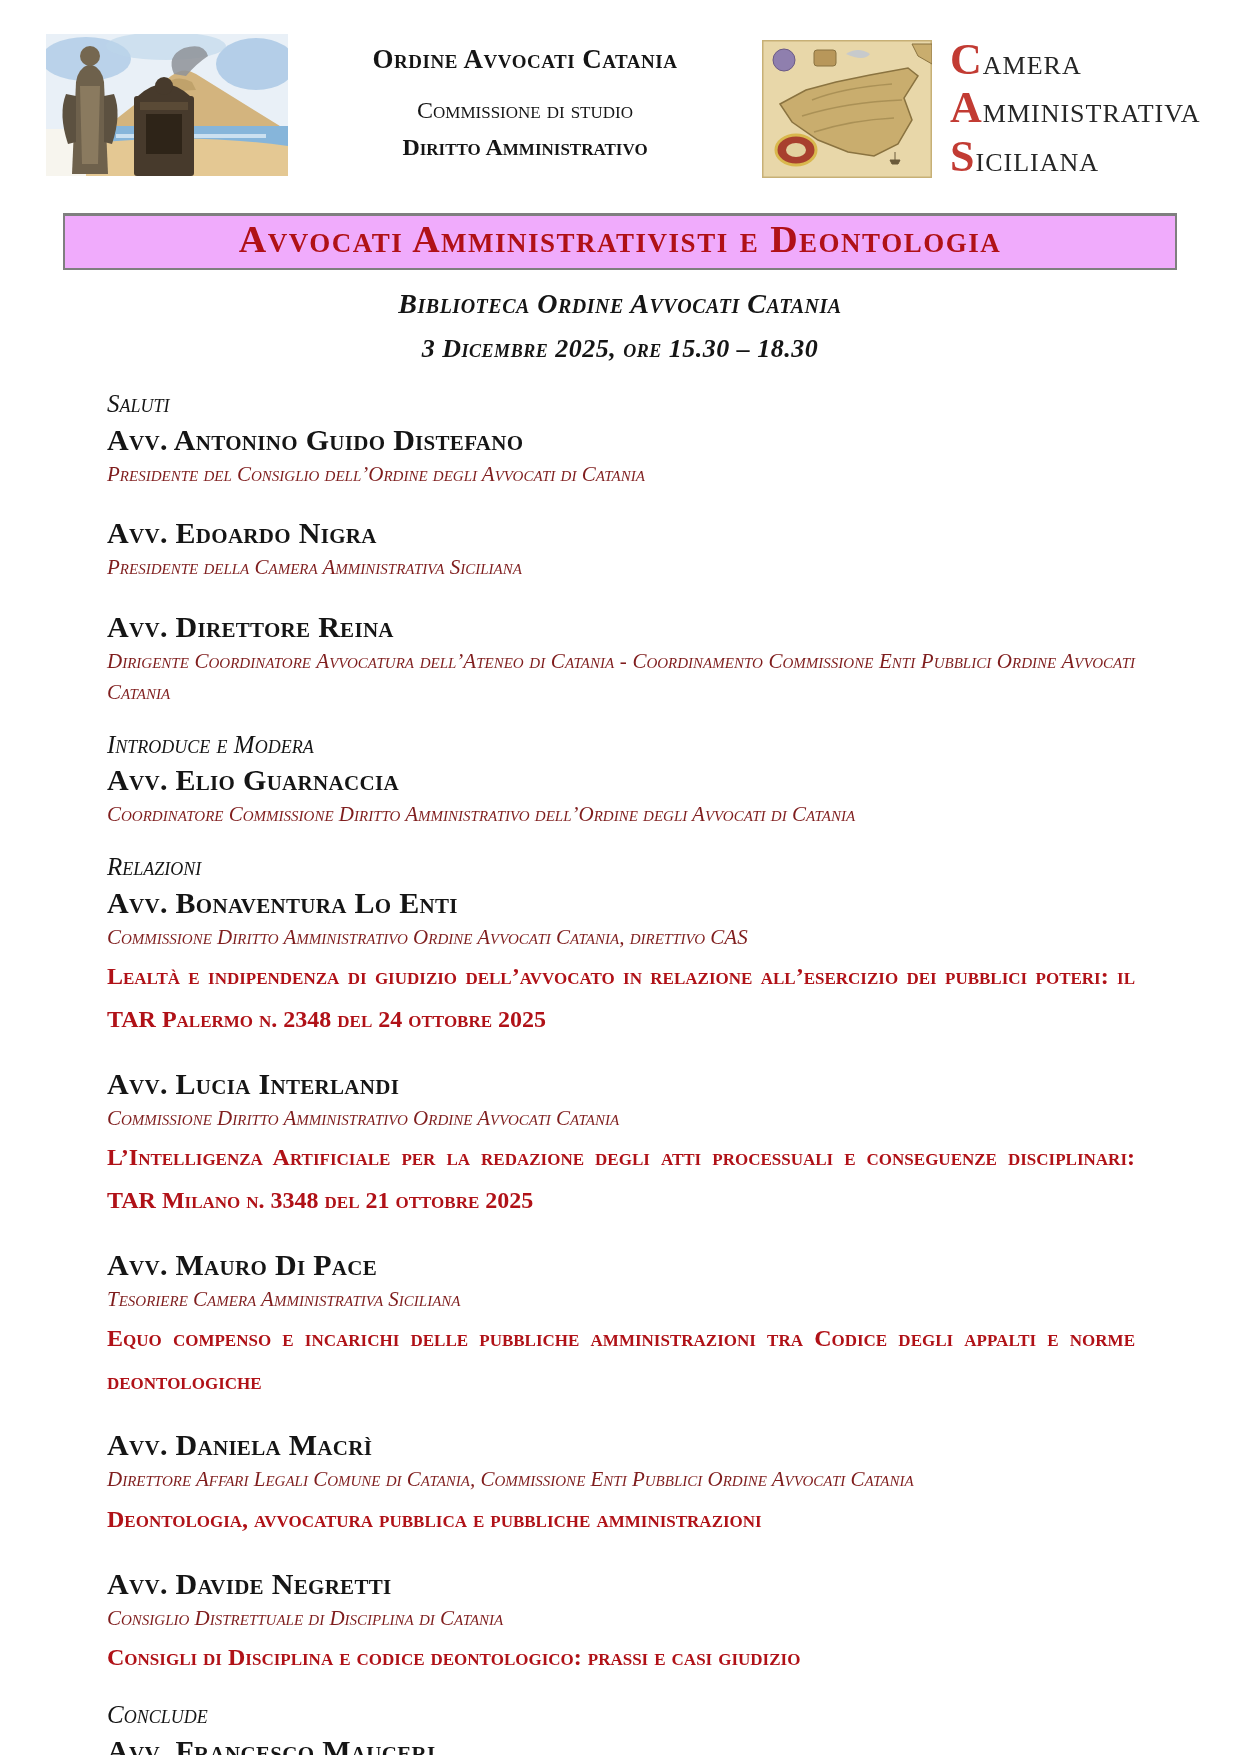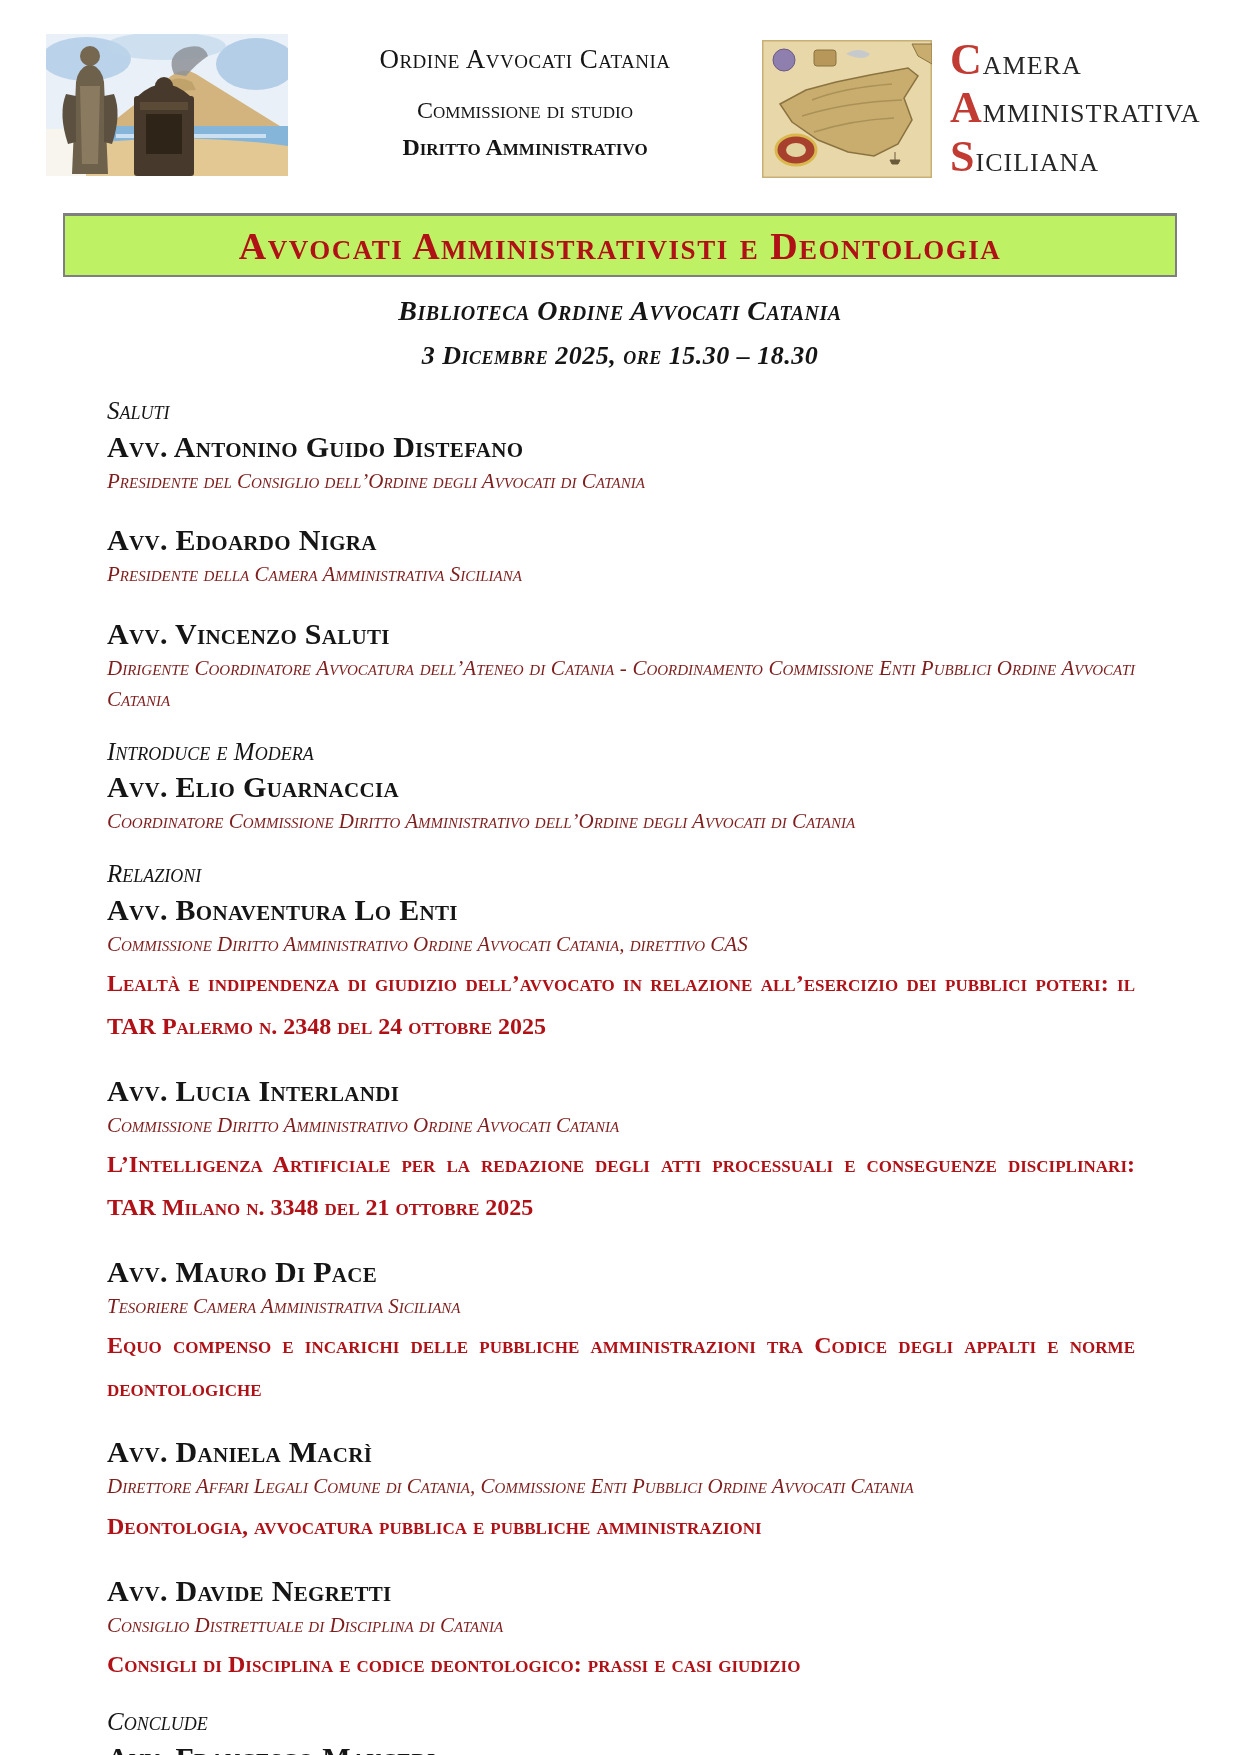--- a/index.html
+++ b/index.html
@@ -10,33 +10,33 @@
     background:#ffffff;
     font-family:"Liberation Serif", serif;
     color:#151515;
     display:flex;flex-direction:column;
     overflow:hidden;box-sizing:border-box;
   }
   
   .header{display:flex;align-items:flex-start;padding:34px 40px 0 46px;}
   .logo-left{width:242px;height:142px;flex:none;}
   .org-block{flex:1;text-align:center;padding-top:10px;}
-  .org-line1{font-size:27px;font-weight:normal;font-variant:small-caps;letter-spacing:.5px;}
+  .org-line1{font-size:27px;font-weight:bold;font-variant:small-caps;letter-spacing:.5px;}
   .org-line2{font-size:24px;font-weight:normal;font-variant:small-caps;margin-top:22px;}
   .org-line3{font-size:24px;font-weight:bold;font-variant:small-caps;margin-top:10px;}
   .map-logo{width:170px;height:138px;flex:none;margin-top:6px;}
   .cas-block{width:250px;flex:none;padding-left:18px;padding-top:4px;}
   .cas-line{font-size:26px;letter-spacing:1px;line-height:1.55;white-space:nowrap;color:#262626;}
   .cas-initial{color:var(--cas-red,#C23B33);font-size:44px;font-weight:bold;line-height:1;}
   
   .banner{
     margin:30px 63px 0;
     border:2px solid #7f7f7f;border-top-width:3px;
-    text-align:center;padding:8px 0 7px;
-    background:#bef264;
+    text-align:center;padding:1px 0 7px;
+    background:#f0abfc;
   }
   .banner-title{
     font-size:38px;font-weight:bold;font-variant:small-caps;
     color:var(--red,#B01117);letter-spacing:1.5px;
   }
   
   .venue{text-align:center;font-style:italic;font-weight:bold;font-variant:small-caps;
     font-size:28px;margin-top:18px;letter-spacing:.5px;}
   .eventdate{text-align:center;font-style:italic;font-weight:bold;font-variant:small-caps;
     font-size:26px;margin-top:14px;letter-spacing:.5px;}
@@ -144,21 +144,21 @@
       <div class="name">Avv. Antonino Guido Distefano</div>
       <div class="role">Presidente del Consiglio dell’Ordine degli Avvocati di Catania</div>
     </div>
 
     <div class="entry-speaker">
       <div class="name">Avv. Edoardo Nigra</div>
       <div class="role">Presidente della Camera Amministrativa Siciliana</div>
     </div>
 
     <div class="entry-speaker">
-      <div class="name">Avv. Vincenzo Saluti</div>
+      <div class="name">Avv. Direttore Reina</div>
       <div class="role">Dirigente Coordinatore Avvocatura dell’Ateneo di Catania - Coordinamento Commissione Enti Pubblici Ordine Avvocati Catania</div>
     </div>
 
     <div class="sec-label entry-label">Introduce e Modera</div>
 
     <div class="entry-speaker">
       <div class="name">Avv. Elio Guarnaccia</div>
       <div class="role">Coordinatore Commissione Diritto Amministrativo dell’Ordine degli Avvocati di Catania</div>
     </div>
 

